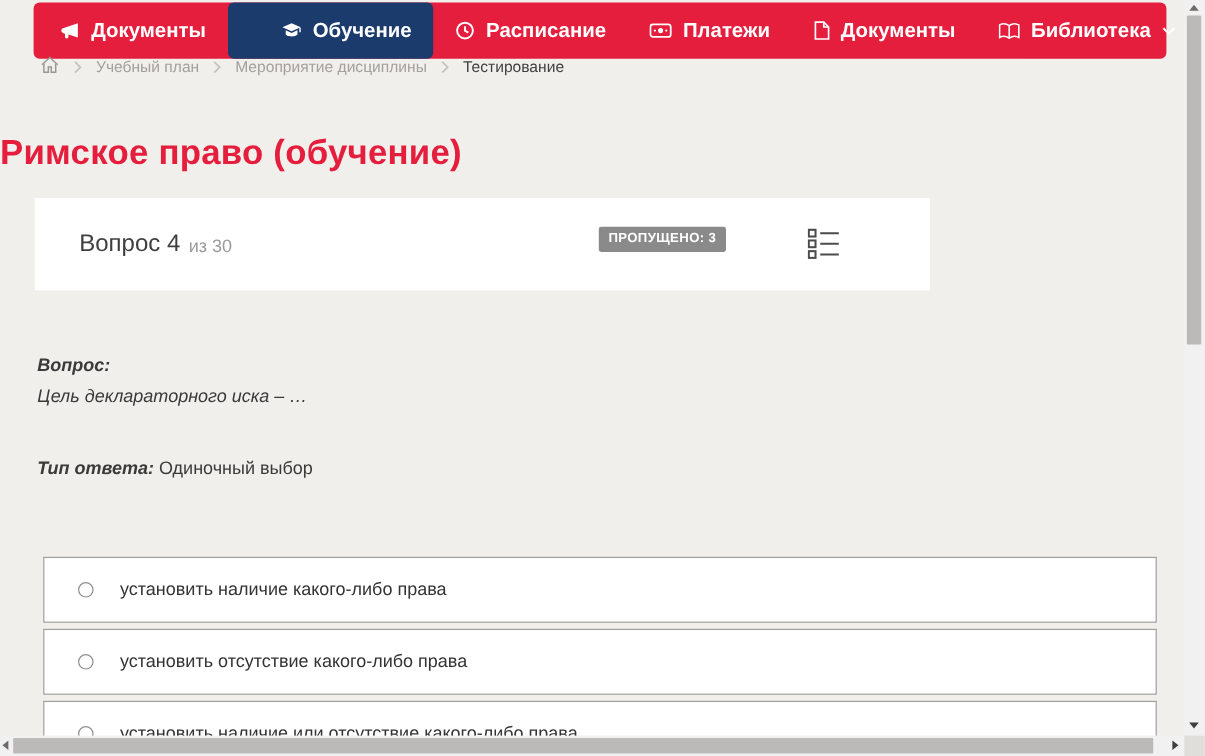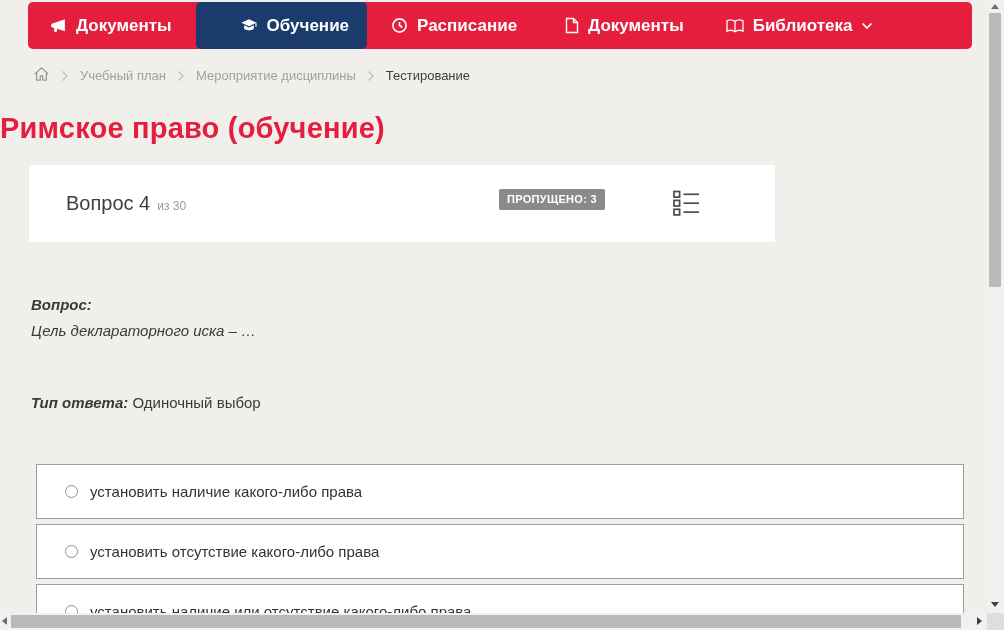--- a/index.html
+++ b/index.html
@@ -30,21 +30,21 @@
     padding:0 18px;height:100%;
     color:#fff;font-weight:bold;font-size:17px;
     cursor:pointer;white-space:nowrap;border-radius:5px;
   }
   .nav-item.active{background:var(--active-navy);padding-left:44px;}
   .nav-item svg{display:block;}
   .nav-spacer{width:6px;}
 
   
   .breadcrumb{
-    position:absolute;left:33px;top:66px;
+    position:absolute;left:33px;top:46px;
     display:flex;align-items:center;gap:11px;
     font-size:13px;color:#a3a19d;
   }
   .crumb{cursor:pointer;}
   .crumb-current{color:#3f3f3f;}
   .crumb-sep{display:flex;align-items:center;}
 
   
   .page-title{
     position:absolute;left:0;top:112px;width:987px;
@@ -56,43 +56,43 @@
   
   .qcard{
     position:absolute;left:29px;top:165px;width:746px;height:77px;
     background:#fff;
   }
   .q-number-wrap{
     position:absolute;left:37px;top:0;height:100%;
     display:flex;align-items:center;gap:7px;
   }
   .q-number{font-size:20px;color:#3f3f3f;}
-  .q-of{font-size:12px;color:#9a9a9a;padding-top:4px;}
+  .q-of{font-size:15px;color:#9a9a9a;padding-top:4px;}
   .q-skipped{
     position:absolute;left:470px;top:24px;height:21px;
     background:var(--badge-gray);color:#fff;
     font-size:11px;font-weight:bold;line-height:21px;
     padding:0 8px;border-radius:2px;letter-spacing:.3px;
   }
   .q-list-btn{
     position:absolute;left:643px;top:25px;width:30px;height:28px;
     background:none;border:none;cursor:pointer;padding:0;
   }
 
   
   .q-body{position:absolute;left:31px;top:292px;font-size:15px;line-height:26px;color:#3a3a3a;}
   .q-label{font-weight:bold;font-style:italic;}
   .q-text{margin-bottom:26px;font-style:italic;}
-  .q-type-line{margin-top:46px;}
+  .q-type-line{margin-top:34px;}
 
   
   .option{
     position:absolute;left:36px;width:928px;height:55px;
     background:#fff;border:1px solid #9e9e9e;
-    display:flex;align-items:center;gap:12px;
+    display:flex;align-items:center;gap:22px;
     padding-left:28px;cursor:pointer;
   }
   .option-1{top:464px;}
   .option-2{top:524px;}
   .option-3{top:584px;}
   .radio{
     width:13px;height:13px;flex:none;
     border:1px solid #8f8f8f;border-radius:50%;
     background:#fff;cursor:pointer;
   }
@@ -152,20 +152,31 @@
   <div class="nav-item">
     <span>
       <svg width="17" height="17" viewBox="0 0 16 16" fill="none" stroke="#fff" stroke-width="1.5">
           <circle cx="8" cy="8" r="6.2"></circle>
           <path d="M8 4.6V8l2.6 1.6"></path>
         </svg>
     </span>
     <span>Расписание</span>
   </div>
   <div class="nav-spacer"></div>
+  <div class="nav-item">
+    <span>
+      <svg width="19" height="15" viewBox="0 0 18 14" fill="none" stroke="#fff" stroke-width="1.4">
+          <rect x="1" y="2" width="16" height="10" rx="2"></rect>
+          <circle cx="9" cy="7" r="2" fill="#fff" stroke="none"></circle>
+          <circle cx="4.5" cy="7" r=".9" fill="#fff" stroke="none"></circle>
+          <circle cx="13.5" cy="7" r=".9" fill="#fff" stroke="none"></circle>
+        </svg>
+    </span>
+    <span>Платежи</span>
+  </div>
   <div class="nav-spacer"></div>
   <div class="nav-item">
     <span>
       <svg width="14" height="17" viewBox="0 0 14 16" fill="none" stroke="#fff" stroke-width="1.4">
           <path d="M1.5 1h7L12.5 5v10h-11V1z"></path>
           <path d="M8.5 1v4h4"></path>
         </svg>
     </span>
     <span>Документы</span>
   </div>

